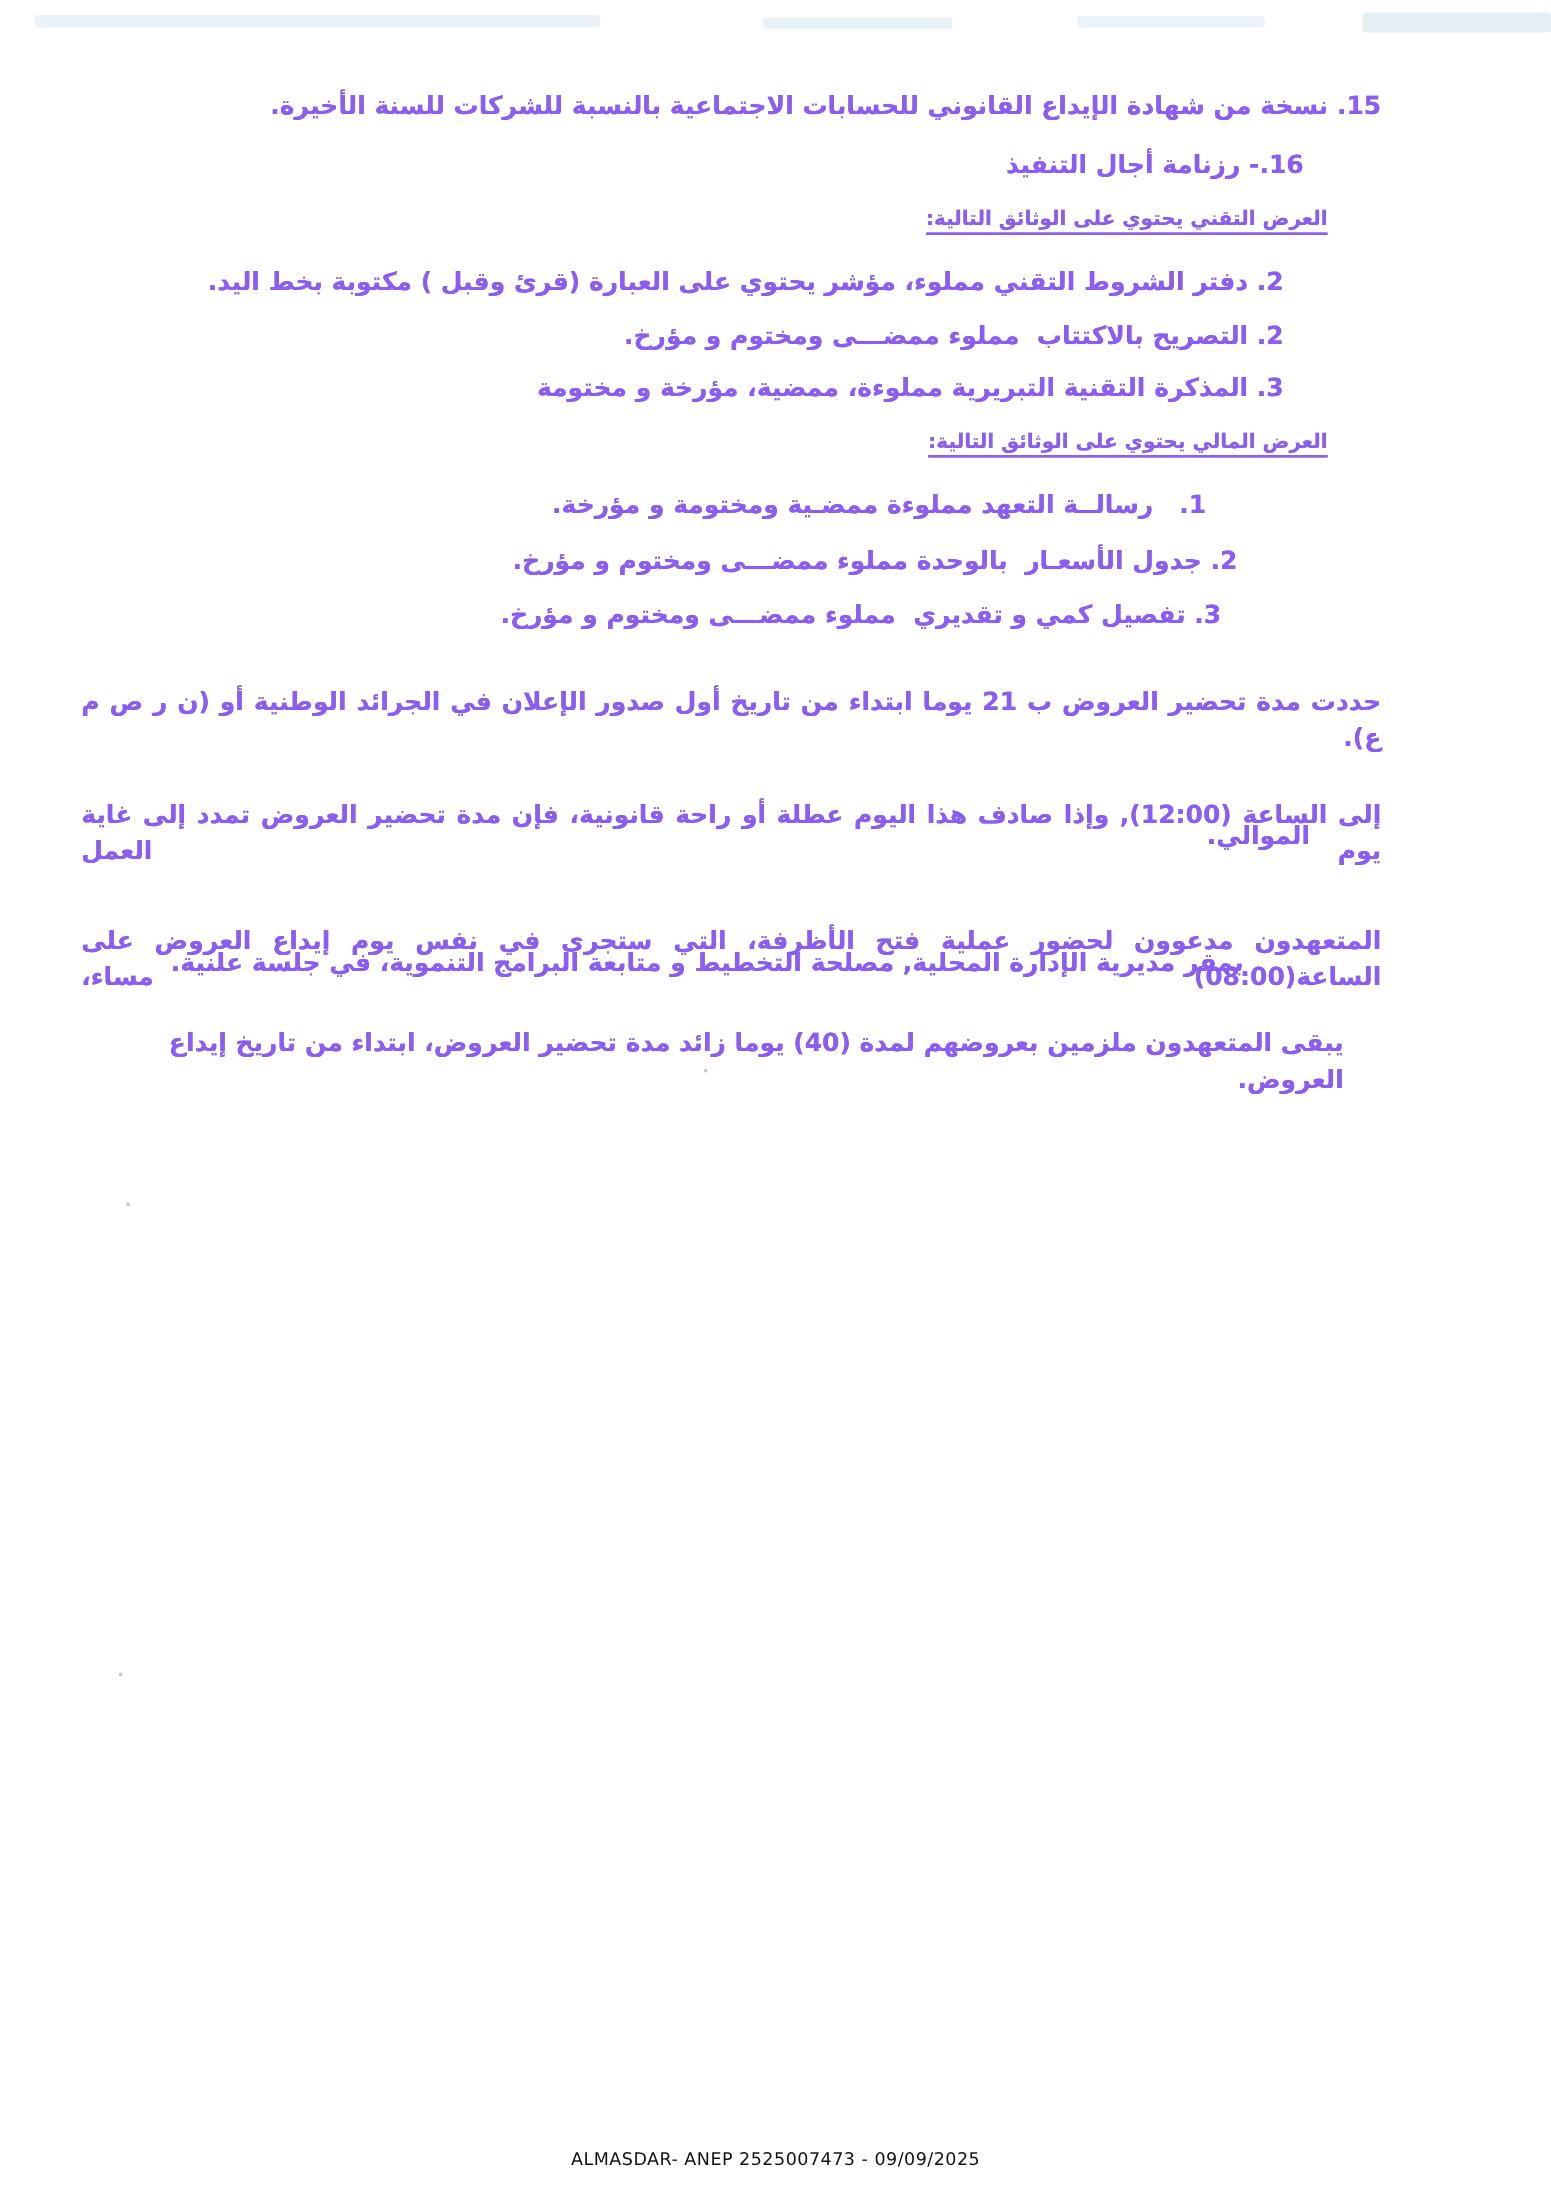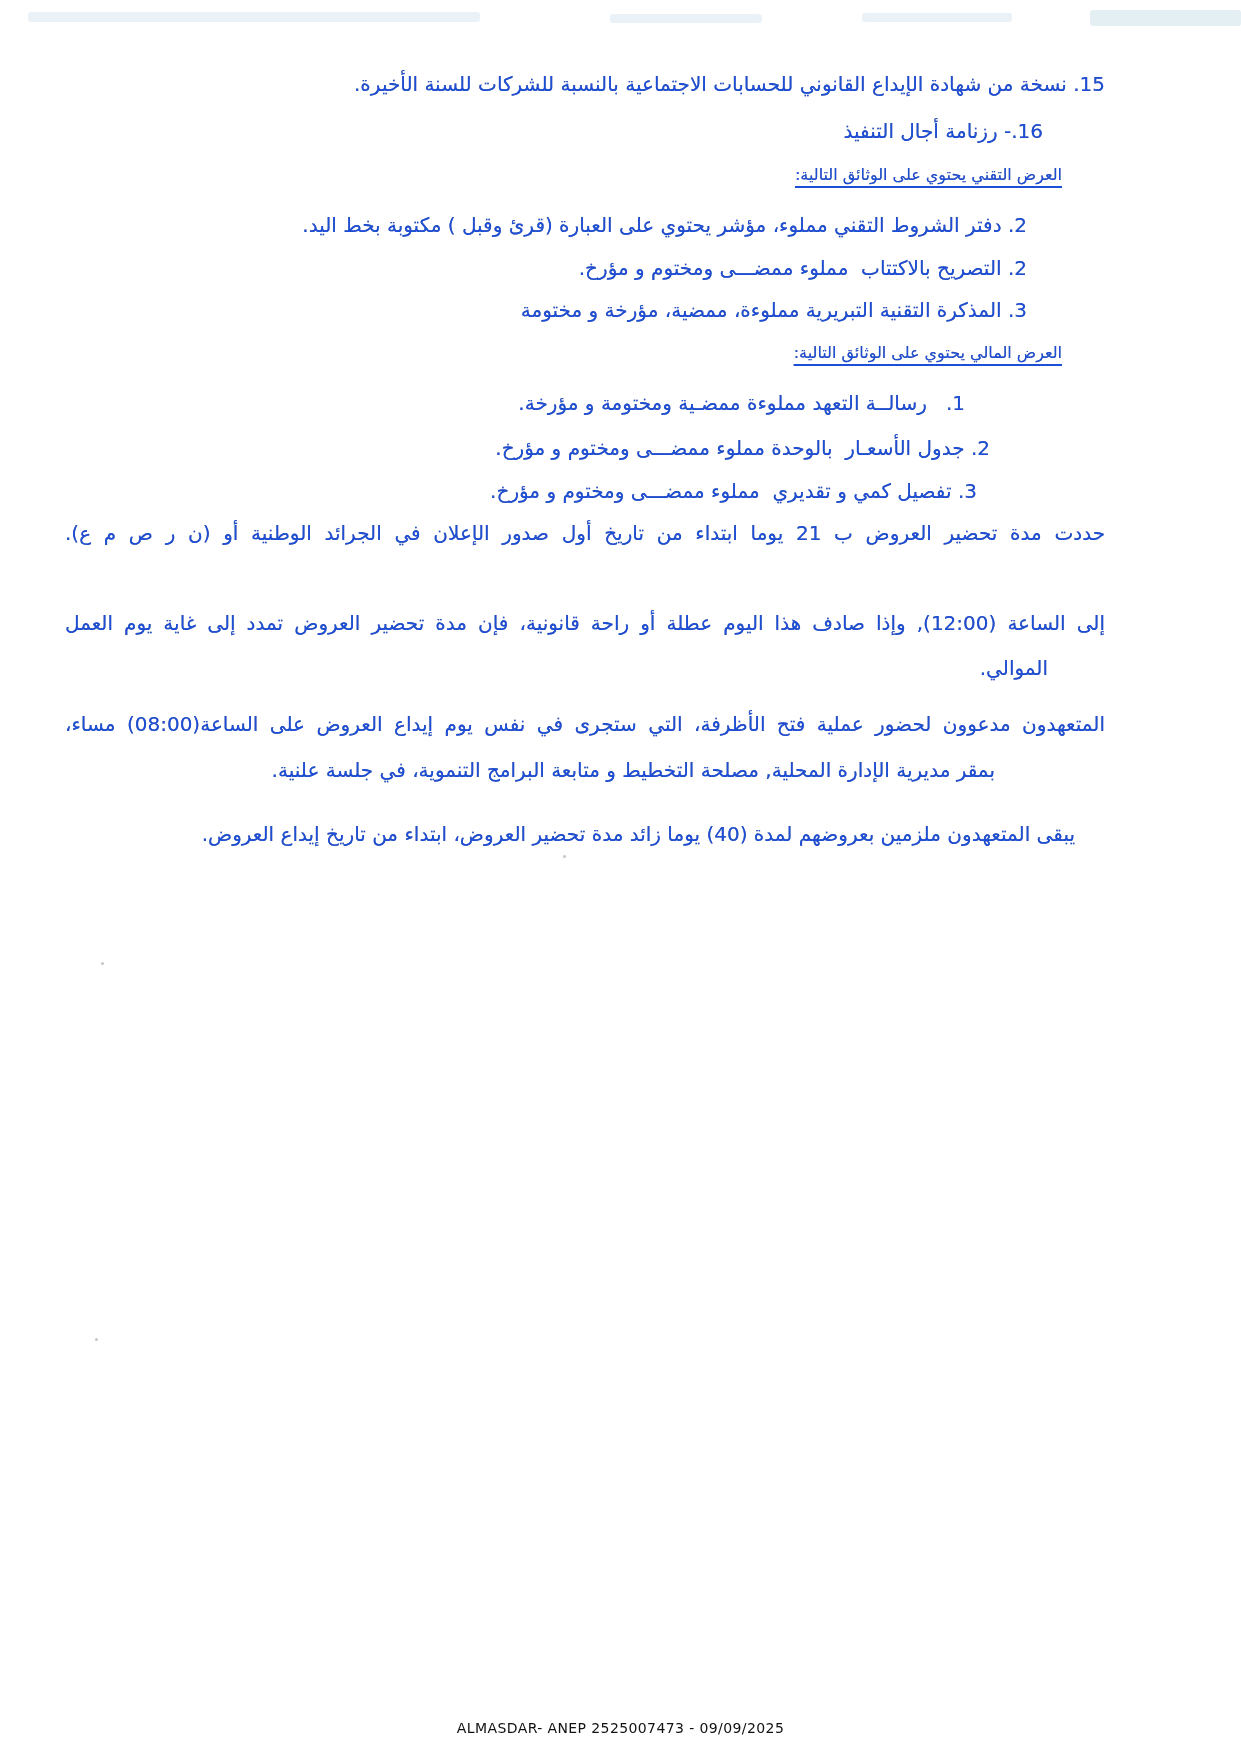--- a/index.html
+++ b/index.html
@@ -31,33 +31,34 @@
   .s2 { left:101px; top:962px; }
   .s3 { left:95px;  top:1338px; }
 
   
   .line {
     position:absolute;
     left:65px; right:136px;
     direction:rtl;
     unicode-bidi:plaintext;
     font-size:20px;
-    font-weight:400;
+    font-weight:700;
     line-height:1.45;
     text-align:right;
     white-space:nowrap;
     letter-spacing:0.1px;
-    color:#1d4ed8;
+    color:#8b5cf6;
     text-shadow:0 0 .4px rgba(30,30,30,.55);
   }
   .wrapok { white-space:normal; }
   .just {
     white-space:normal;
     text-align:justify;
     text-align-last:justify;
+    margin-top:28px;
     -moz-text-align-last:justify;
   }
   .heading {
     font-size:16px;
     text-decoration:underline;
     text-decoration-thickness:2px;
     text-underline-offset:6px;
   }
   .i30  { padding-right:30px;  }
   .i43  { padding-right:43px;  }

